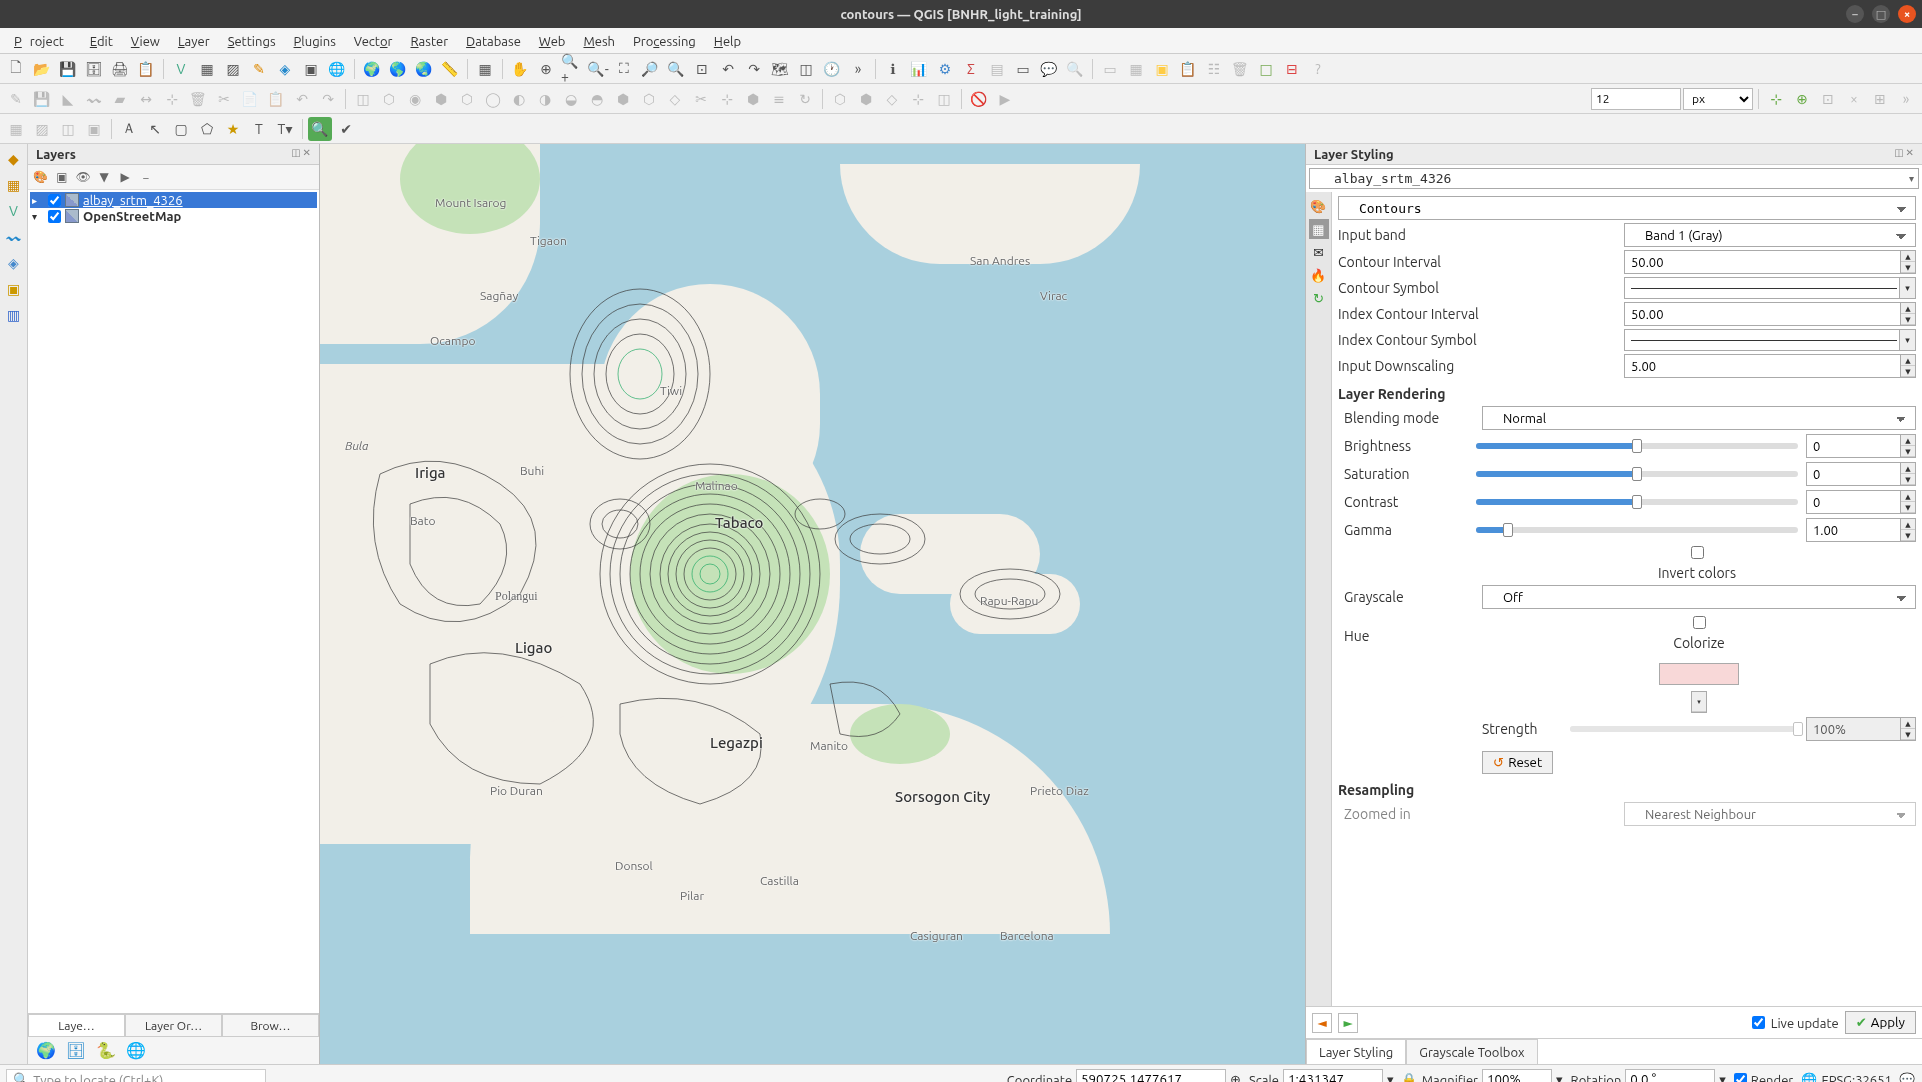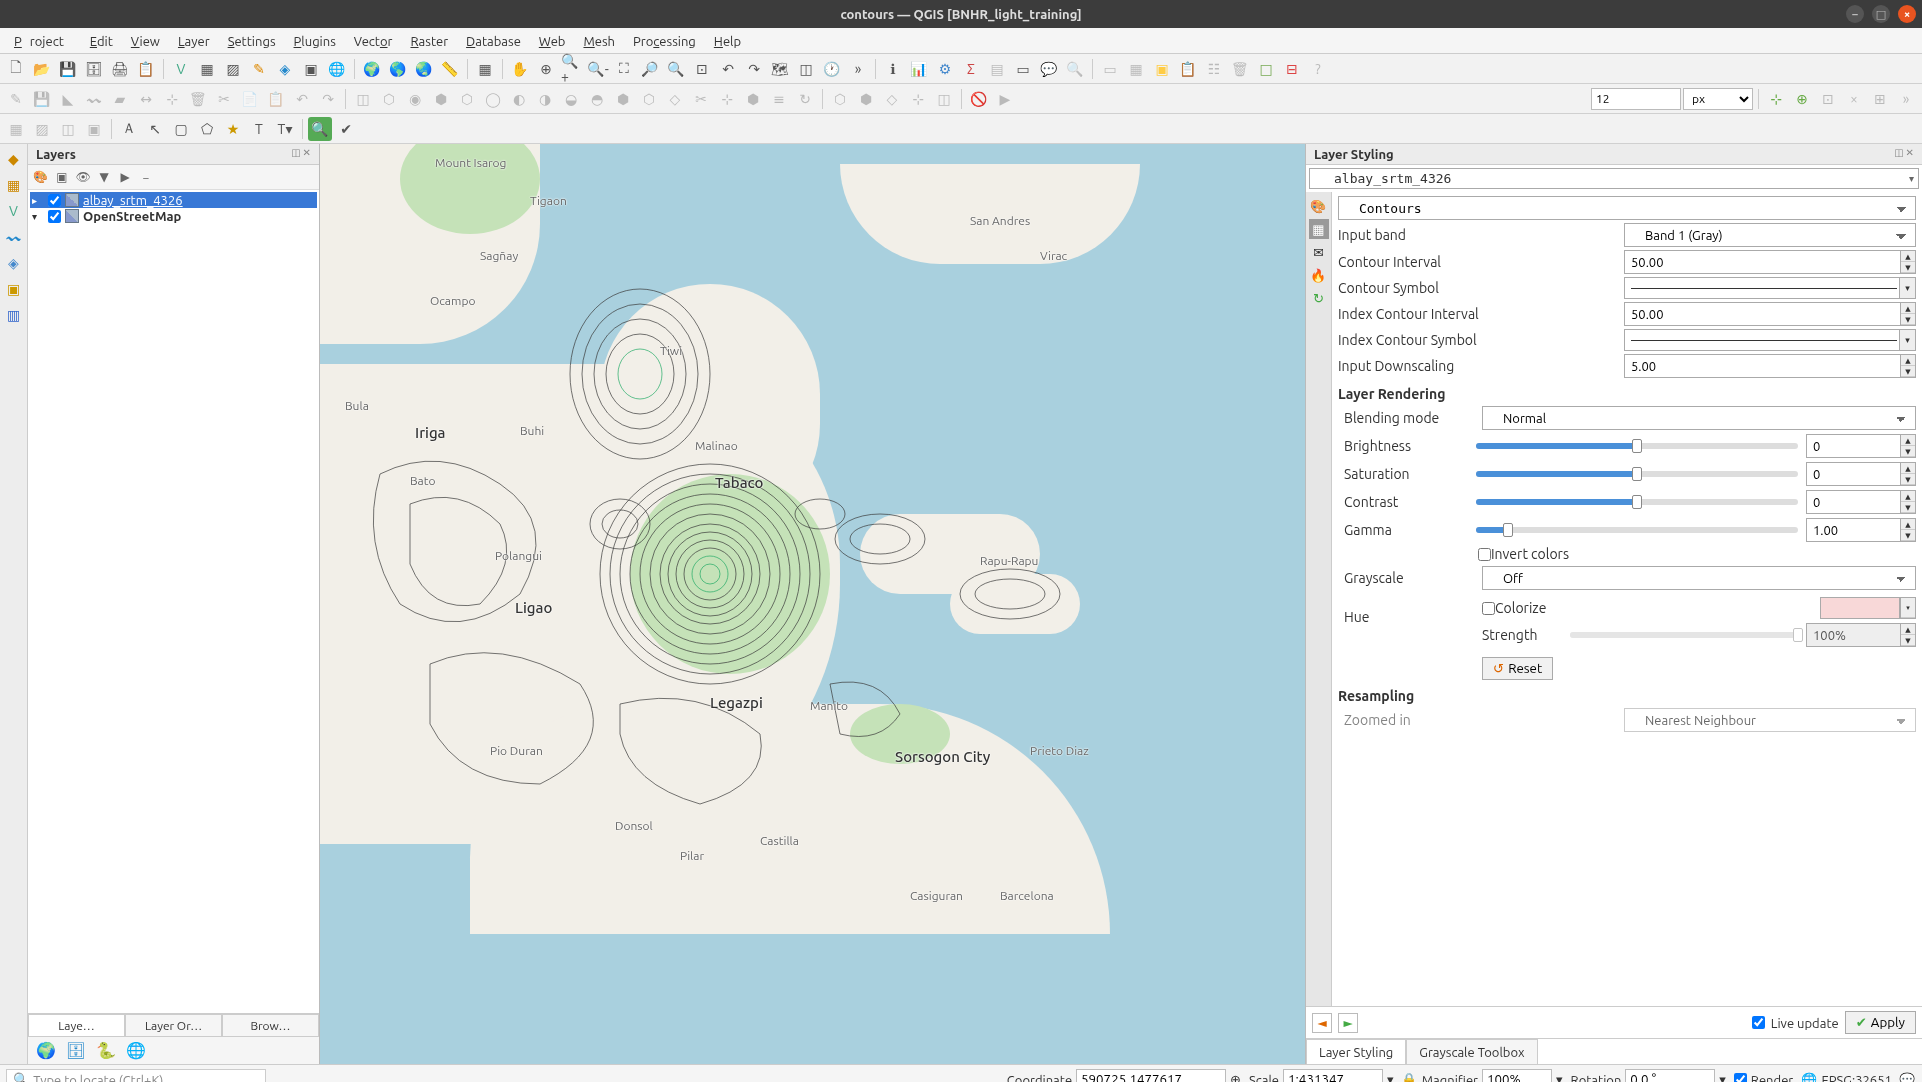--- a/index.html
+++ b/index.html
@@ -29,21 +29,21 @@
 .layer-row.sel { background:#3878d6; color:#fff; }
 .layer-row .arrow { width:12px; font-size:10px;}
 .layer-row input[type=checkbox]{ width:13px; height:13px;}
 .layer-row .licon { width:14px; height:14px; background:linear-gradient(45deg,#89c,#89c 50%,#abc 50%); border:1px solid #678;}
 .layers-tabs { display:flex; border-top:1px solid #ccc; }
 .layers-tabs .tab { flex:1; padding:4px 6px; text-align:center; border:1px solid #ccc; border-bottom:none; background:#f5f5f5; font-size:12px; white-space:nowrap; overflow:hidden; text-overflow:ellipsis;}
 .layers-tabs .tab.active { background:#fff; }
 .map-canvas { flex:1; position:relative; background:#a9d0de; overflow:hidden; border-right:1px solid #bbb;}
 .map-canvas .land { position:absolute; background:#f2efe8; }
 .map-canvas .green { position:absolute; background:#c5e2b8; border-radius:50%; }
-.map-canvas .label { position:absolute; font-size:12px; color:#666; text-shadow:0 0 2px #fff, 0 0 2px #fff;}
+.map-canvas .label { position:absolute; font-size:12px; color:#666; text-shadow:0 0 2px #fff, 0 0 2px #fff;margin-top:40px;}
 .map-canvas .label.city { font-size:15px; color:#333; font-weight:500;}
 .map-canvas svg { position:absolute; top:0; left:0; }
 .right-panel { width: 616px; background:#fff; display:flex; flex-direction:column; }
 .rp-body { display:flex; flex:1; overflow:hidden;}
 .rp-sidetabs { width:26px; background:#e6e6e6; border-right:1px solid #ccc; display:flex; flex-direction:column; padding-top:4px; gap:3px; align-items:center;}
 .rp-sidetabs .st { width:20px; height:20px; font-size:13px; display:flex;align-items:center;justify-content:center;}
 .rp-content { flex:1; padding:4px 6px; overflow-y:auto; font-family:"DejaVu Sans Mono", monospace; font-size:14px;}
 .rp-row { display:flex; align-items:center; margin:3px 0; gap:6px;}
 .rp-row .lbl { width: 280px; }
 .rp-row .fld { flex:1; }
@@ -53,21 +53,21 @@
 .rp-numwrap input { flex:1; border-right:none;}
 .rp-spin { width:16px; display:flex; flex-direction:column; border:1px solid #aaa;}
 .rp-spin div { flex:1; font-size:7px; display:flex;align-items:center;justify-content:center; background:#eee; border-bottom:1px solid #ccc;}
 .rp-section { font-weight:bold; margin:8px 0 4px 0;}
 .rp-slider-row { display:flex; align-items:center; gap:8px; margin:4px 0;}
 .rp-slider-row .lbl { width:130px;}
 .rp-slider { flex:1; height:6px; background:#ddd; position:relative; border-radius:3px;}
 .rp-slider .fill { position:absolute; left:0; top:0; bottom:0; background:#4a90d9; border-radius:3px;}
 .rp-slider .thumb { position:absolute; top:-4px; width:10px; height:14px; background:#fff; border:1px solid #888; border-radius:2px; transform:translateX(-50%);}
 .rp-slider-row .rp-numwrap { width:110px;}
-.rp-check-row { display:flex; align-items:center; margin:4px 0 4px 140px;}
+.rp-check-row { display:flex; align-items:center; gap:6px; margin:4px 0 4px 140px;flex-direction:column;}
 .rp-check-row.noindent { margin-left:0;}
 .rp-colbox { width:80px; height:22px; border:1px solid #aaa; background:#f8d8d8;}
 .rp-btn { border:1px solid #aaa; background:#f1f1f1; padding:3px 10px; display:inline-flex; align-items:center; gap:4px;}
 .rp-footer { border-top:1px solid #ccc; padding:4px 6px; display:flex; align-items:center; gap:6px; font-family:"DejaVu Sans Mono",monospace;}
 .rp-footer .farrow { width:20px; height:20px; border:1px solid #bbb; display:flex;align-items:center;justify-content:center; font-size:12px;}
 .rp-footer .spacer { flex:1;}
 .rp-tabs { display:flex; border-top:1px solid #ccc;}
 .rp-tabs .tab { padding:5px 12px; border:1px solid #ccc; border-bottom:none; background:#f5f5f5; font-size:13px;}
 .rp-tabs .tab.active { background:#fff;}
 .bottom-icons { height:28px; background:#f5f5f5; border-top:1px solid #ccc; display:flex; align-items:center; padding:0 8px; gap:10px;}
@@ -345,28 +345,28 @@
       </g>
     </svg>
 
     <div id="map-labels">
         <div class="label " style="left: 115px; top: 12px;">Mount Isarog</div>
         <div class="label " style="left: 210px; top: 50px;">Tigaon</div>
         <div class="label " style="left: 160px; top: 105px;">Sagñay</div>
         <div class="label " style="left: 110px; top: 150px;">Ocampo</div>
         <div class="label " style="left: 650px; top: 70px;">San Andres</div>
         <div class="label " style="left: 720px; top: 105px;">Virac</div>
-        <div class="label " style="left: 25px; top: 255px;">Bula</div>
+        <div class="label " style="left: 25px; top: 255px; font-style: italic;">Bula</div>
         <div class="label city" style="left: 95px; top: 280px;">Iriga</div>
         <div class="label " style="left: 200px; top: 280px;">Buhi</div>
         <div class="label " style="left: 90px; top: 330px;">Bato</div>
         <div class="label " style="left: 340px; top: 200px;">Tiwi</div>
         <div class="label " style="left: 375px; top: 295px;">Malinao</div>
         <div class="label city" style="left: 395px; top: 330px;">Tabaco</div>
-        <div class="label " style="left: 175px; top: 405px;">Polangui</div>
+        <div class="label " style="left: 175px; top: 405px; font-family: Liberation Serif, serif;">Polangui</div>
         <div class="label city" style="left: 195px; top: 455px;">Ligao</div>
         <div class="label city" style="left: 390px; top: 550px;">Legazpi</div>
         <div class="label " style="left: 490px; top: 555px;">Manito</div>
         <div class="label " style="left: 660px; top: 410px;">Rapu-Rapu</div>
         <div class="label " style="left: 170px; top: 600px;">Pio Duran</div>
         <div class="label city" style="left: 575px; top: 604px;">Sorsogon City</div>
         <div class="label " style="left: 710px; top: 600px;">Prieto Diaz</div>
         <div class="label " style="left: 295px; top: 675px;">Donsol</div>
         <div class="label " style="left: 360px; top: 705px;">Pilar</div>
         <div class="label " style="left: 440px; top: 690px;">Castilla</div>

